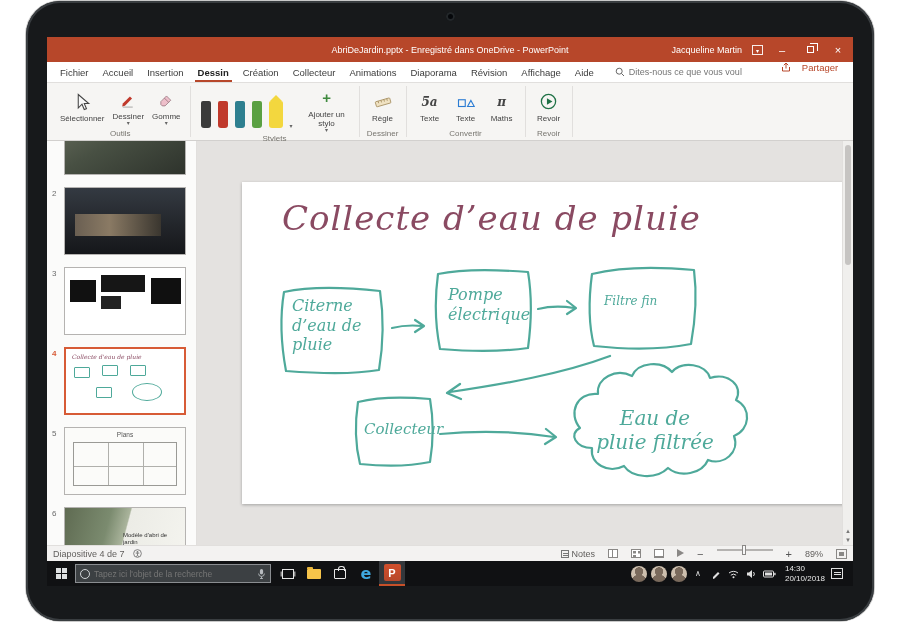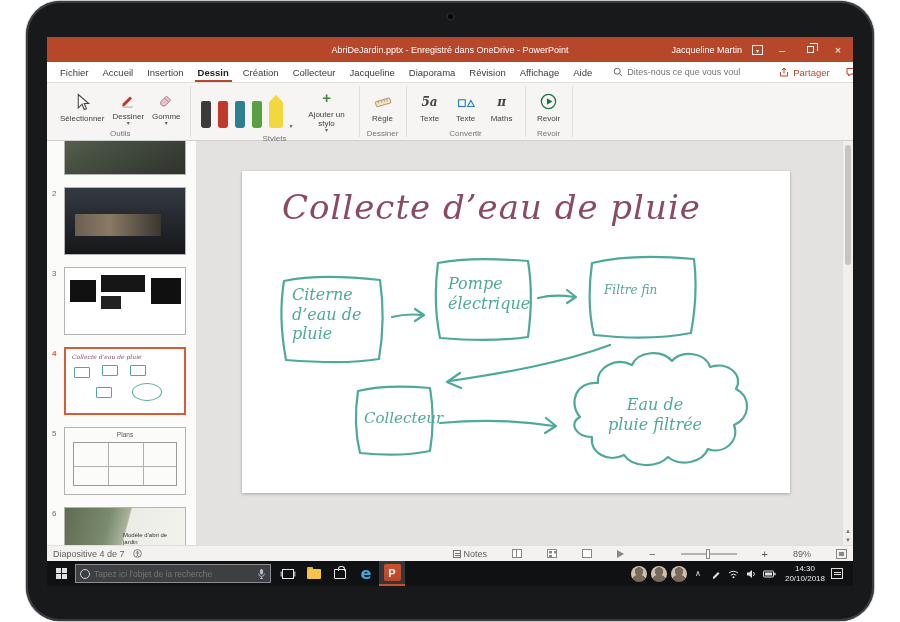--- a/index.html
+++ b/index.html
@@ -26,21 +26,21 @@
 .sq{display:inline-block;width:7px;height:7px;border:1px solid #fff;position:relative}
 .sq::before{content:"";position:absolute;left:2px;top:-4px;width:7px;height:7px;border:1px solid #fff;border-left:none;border-bottom:none}
 
 
 .tabrow{height:21px;background:#fff;display:flex;align-items:stretch;font-size:9.5px;color:#3b3b3b;border-bottom:1px solid #e1dfdd;flex:0 0 auto;padding-left:6px}
 .tab{display:flex;align-items:center;padding:0 7px;position:relative;white-space:nowrap}
 .tab.active{color:#222;font-weight:bold}
 .tab.active::after{content:"";position:absolute;left:4px;right:4px;bottom:0;height:2.5px;background:var(--accent,#b7472a)}
 .ribbon-search{margin-left:14px;display:flex;align-items:center;gap:4px;color:#666}
 .ribbon-search input{border:none;outline:none;background:transparent;font-size:9px;color:#555;width:138px;font-family:inherit}
-.share-btn,.comments-btn{display:flex;align-items:center;gap:4px;padding:0 8px;white-space:nowrap}
+.share-btn,.comments-btn{display:flex;align-items:flex-start;gap:11px;padding:0 8px;white-space:nowrap}
 .share-btn{color:var(--accent,#b7472a);margin-left:6px}
 .comments-btn{color:#3b3b3b}
 
 
 .ribbon{height:58px;background:#f6f5f3;display:flex;align-items:stretch;border-bottom:1px solid #d2d0ce;flex:0 0 auto;padding-left:4px}
 .rgroup{display:flex;flex-direction:column;align-items:center;padding:2px 6px 0}
 .ritems{flex:1;display:flex;align-items:center;gap:2px}
 .rlabel{font-size:8px;color:#77756f;padding:1px 0 2px;white-space:nowrap}
 .rsep{width:1px;background:#e1dfdd;margin:3px 0}
 .ritem{display:flex;flex-direction:column;align-items:center;justify-content:flex-start;font-size:8px;color:#444;padding:1px 3px;min-width:34px;text-align:center;line-height:1.15}
@@ -84,37 +84,37 @@
 .ph5 .plan{position:absolute;left:8px;top:14px;right:8px;bottom:8px;border:1px solid #9a9a96;
   background:linear-gradient(#b0b0ac,#b0b0ac) 0 55%/100% 1px no-repeat,
              linear-gradient(90deg,#b0b0ac,#b0b0ac) 34% 0/1px 100% no-repeat,
              linear-gradient(90deg,#b0b0ac,#b0b0ac) 68% 0/1px 100% no-repeat}
 .ph5 .ptitle{position:absolute;left:50%;top:3px;transform:translateX(-50%);font-size:6.5px;color:#555}
 .ph6{background:linear-gradient(105deg,#5f6b52 0%,#7b8b6f 34%,#aab49c 48%,#ecece6 49%,#f4f4ef 100%)}
 .ph6 .ptxt{position:absolute;left:58px;top:24px;width:52px;font-size:6px;color:#333;line-height:1.2}
 
 
 .main{flex:1;background:#e4e2e0;position:relative;min-width:0}
-.slide{position:absolute;left:45px;top:30px;width:548px;height:322px;background:#fff;box-shadow:0 1px 3px rgba(0,0,0,.28)}
+.slide{position:absolute;left:45px;top:41px;width:658px;height:322px;background:#fff;box-shadow:0 1px 3px rgba(0,0,0,.28)}
 .slide-title{position:absolute;left:40px;top:16px;font:italic 34px "DejaVu Serif",serif;color:var(--plum,#8a4a62);letter-spacing:1px;white-space:nowrap}
 .ink{position:absolute;left:0;top:0;width:566px;height:322px}
 .lbl{position:absolute;font:italic 16px "DejaVu Serif",serif;color:var(--ink,#4ea99a);line-height:1.22}
 .lbl.citerne{left:50px;top:114px}
 .lbl.pompe{left:206px;top:103px}
 .lbl.filtre{left:362px;top:112px;font-size:12px;white-space:nowrap}
 .lbl.collecteur{left:122px;top:238px;font-size:15px;white-space:nowrap}
-.lbl.cloud{left:352px;top:224px;width:122px;text-align:center;font-size:16px}
+.lbl.cloud{left:352px;top:224px;width:122px;text-align:center;font-size:20px}
 .vscroll{position:absolute;right:0;top:0;bottom:0;width:11px;background:#f0efed;border-left:1px solid #e1dfdd}
 .vthumb{position:absolute;left:2px;right:2px;top:4px;height:120px;background:#c6c4c2;border-radius:3px}
 .varrows{position:absolute;left:0;right:0;bottom:2px;display:flex;flex-direction:column;align-items:center;gap:3px;font-size:6px;color:#777}
 
 
 .statusbar{height:16px;background:#f3f2f1;border-top:1px solid #e1dfdd;display:flex;align-items:center;font-size:9px;color:#605e5c;flex:0 0 auto;padding:0 6px}
 .sb-left{display:flex;align-items:center;gap:8px}
-.sb-right{margin-left:auto;display:flex;align-items:center;gap:25px}
+.sb-right{margin-left:auto;display:flex;gap:13px}
 .ic-notes{display:inline-block;width:8px;height:8px;border:1px solid #777;background:linear-gradient(#777,#777) 1px 2px/5px 1px no-repeat,linear-gradient(#777,#777) 1px 4px/5px 1px no-repeat}
 .sb-notes{display:flex;align-items:center;gap:3px}
 .vw{display:inline-block;width:10px;height:9px;border:1px solid #8a8886;background:#fff}
 .vw.sorter{background:linear-gradient(#8a8886,#8a8886) 1px 1px/3px 2.5px no-repeat,linear-gradient(#8a8886,#8a8886) 5.5px 1px/3px 2.5px no-repeat,linear-gradient(#8a8886,#8a8886) 1px 5px/3px 2.5px no-repeat,#fff}
 .vw.normal{background:linear-gradient(90deg,#8a8886,#8a8886) 2.5px 0/1px 100% no-repeat,#fff}
 .vw.reading{background:linear-gradient(#8a8886,#8a8886) 0 6.5px/100% 2px no-repeat,#fff}
 .vw.show{border:none;width:0;height:0;border-left:7px solid #8a8886;border-top:4.5px solid transparent;border-bottom:4.5px solid transparent;background:none}
 .zoomsign{font-size:11px;color:#555;line-height:10px}
 .zoom-track{position:relative;width:56px;height:2px;background:#b5b3b1;display:inline-block}
 .zoom-thumb{position:absolute;left:46%;top:-4px;width:4px;height:10px;background:#f8f8f8;border:1px solid #8a8886}
@@ -134,21 +134,21 @@
 .folder{width:14px;height:10px;background:#f6c44a;border-radius:1px;position:relative}
 .folder::before{content:"";position:absolute;left:0;top:-2px;width:6px;height:2px;background:#e8b53a;border-radius:1px 1px 0 0}
 .storebag{width:12px;height:10px;border:1px solid #e8e8e8;border-radius:0 0 1px 1px;position:relative}
 .storebag::before{content:"";position:absolute;left:2.5px;top:-4px;width:5px;height:4px;border:1px solid #e8e8e8;border-bottom:none;border-radius:3px 3px 0 0}
 .edge-e{font:bold 16px "DejaVu Sans",sans-serif;color:#3fa9e0;line-height:16px}
 .ppt-tile{width:17px;height:17px;background:linear-gradient(#d04f2c,#b7472a);border-radius:2px;color:#fff;font-weight:bold;font-size:11px;display:flex;align-items:center;justify-content:center}
 .tb-spacer{flex:1}
 .avatar{width:16px;height:16px;border-radius:50%;margin:0 2px;background:radial-gradient(circle at 50% 34%,#7a6a5c 30%,transparent 33%),radial-gradient(circle at 50% 105%,#7a6a5c 42%,transparent 45%),#cdbfae}
 .trayglyph{width:18px;height:25px;display:flex;align-items:center;justify-content:center}
 .caret{font-size:8px;color:#e0e0e0}
-.clock{font-size:8px;line-height:1.15;text-align:center;color:#e8e8e8;padding:0 6px;white-space:nowrap}
+.clock{font-size:8px;line-height:1.15;text-align:left;color:#e8e8e8;padding:0 6px;white-space:nowrap}
 .notif{width:12px;height:11px;border:1px solid #e0e0e0;margin-right:10px;background:linear-gradient(#e0e0e0,#e0e0e0) 2px 2.5px/7px 1px no-repeat,linear-gradient(#e0e0e0,#e0e0e0) 2px 5px/7px 1px no-repeat}
 svg{display:block}
 </style>
 </head>
 <body>
 
 <div id="canvas">
   <div class="bezel"></div>
   <div class="camera"></div>
 
@@ -167,21 +167,21 @@
       </div>
     </div>
 
     <div class="tabrow">
       <div class="tab">Fichier</div>
       <div class="tab">Accueil</div>
       <div class="tab">Insertion</div>
       <div class="tab active">Dessin</div>
       <div class="tab">Création</div>
       <div class="tab">Collecteur</div>
-      <div class="tab">Jacqueline</div>
+      <div class="tab">Animations</div>
       <div class="tab">Diaporama</div>
       <div class="tab">Révision</div>
       <div class="tab">Affichage</div>
       <div class="tab">Aide</div>
       <div class="ribbon-search">
         <svg width="10" height="10" viewBox="0 0 10 10">
             <circle cx="4.2" cy="4.2" r="3" stroke="#666" fill="none"></circle>
             <path d="M6.5 6.5 L9 9" stroke="#666"></path>
           </svg>
         <input placeholder="Dites-nous ce que vous voul" style="">

